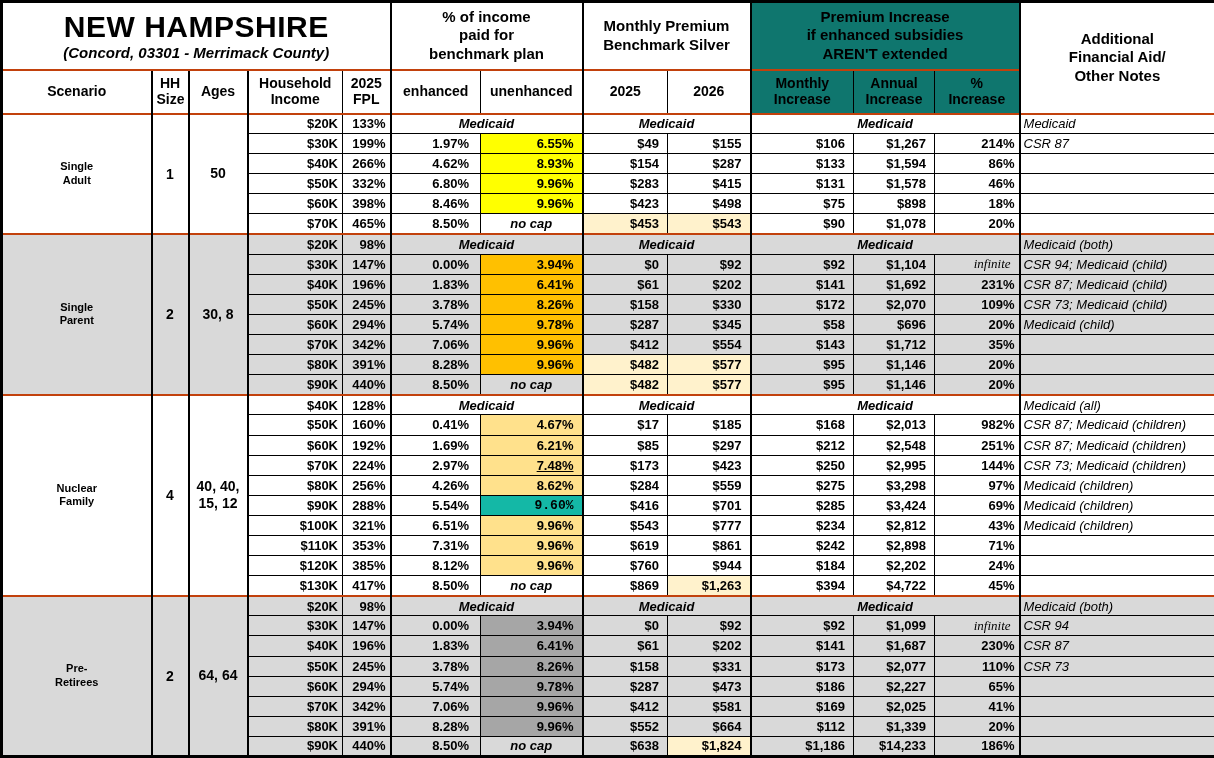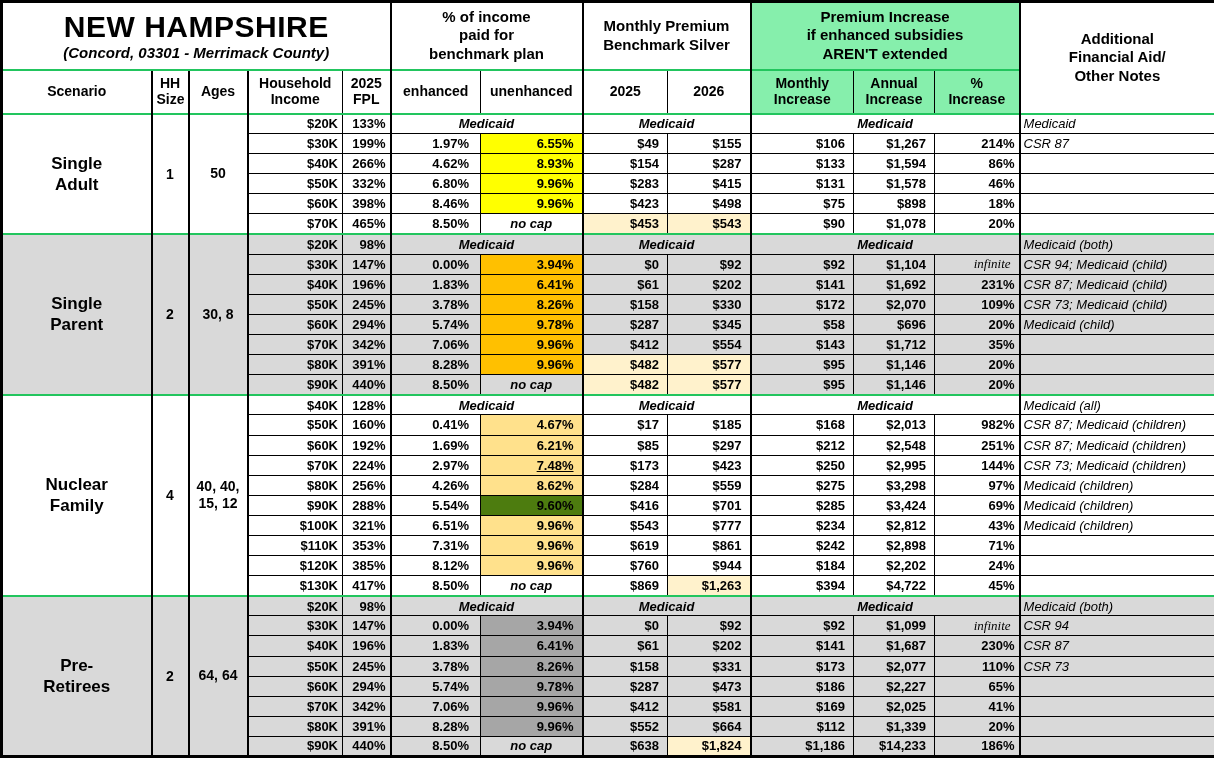--- a/index.html
+++ b/index.html
@@ -13,37 +13,37 @@
   }
   td, th {
     border:1px solid #000;
     padding:0 4px;
     overflow:hidden;
     white-space:nowrap;
     color:#000;
     box-sizing:border-box;
   }
   .bl2 { border-left:2px solid #000; }
-  .bt2 { border-top:2px solid #22c55e; }
+  .bt2 { border-top:2px solid #c2410c; }
   
   .titlecell { text-align:center; vertical-align:middle; }
   .title { font-size:30px; font-weight:bold; letter-spacing:0.5px; display:block; line-height:1.05; }
   .subtitle { font-size:15px; font-style:italic; display:block; margin-top:2px; }
   .ghead { font-weight:bold; font-size:15px; text-align:center; vertical-align:middle; white-space:pre-line; line-height:1.25; }
   .colhead { font-weight:bold; font-size:14px; text-align:center; vertical-align:middle; white-space:pre-line; line-height:1.1; }
-  .orange { background:#86efac; }
+  .orange { background:#0f766e; }
   
   .num { text-align:right; font-weight:bold; font-size:13px; }
   .enh { padding-right:11px; }
   .pr8 { padding-right:8px; }
   .note { text-align:left; font-style:italic; font-weight:normal; font-size:13px; padding-left:3px; }
   .medicaid { text-align:center; font-weight:bold; font-style:italic; font-size:13px; }
   .nocap { text-align:center; font-weight:bold; font-style:italic; font-size:13px; }
   .infinite { font-style:italic; font-weight:normal;font-family:Liberation Serif, serif; }
-  .scenario { font-weight:bold; font-size:17px; text-align:center; vertical-align:middle; white-space:pre-line; line-height:1.25; }
+  .scenario { font-weight:bold; font-size:11px; text-align:center; vertical-align:middle; white-space:pre-line; line-height:1.25; }
   .center { text-align:center; font-weight:bold; font-size:14px; vertical-align:middle; }
   .ages { white-space:pre-line; line-height:1.2; }
 </style>
 </head>
 <body>
 
 <table>
   <colgroup>
     <col style="width:150px">
       <col style="width:37px">
@@ -325,21 +325,21 @@
         <td class="num pr8">$559</td>
         <td class="num pr8 bl2">$275</td>
         <td class="num pr8">$3,298</td>
         <td class="num">97%</td>
         <td class="note bl2">Medicaid (children)</td>
       </tr>
       <tr style="background: rgb(255, 255, 255); height: 20px;">
         <td class="num bl2">$90K</td>
         <td class="num">288%</td>
         <td class="num enh bl2">5.54%</td>
-        <td class="num pr8" style="background: #4d7c0f;">9.60%</td>
+        <td class="num pr8" style="background: #14b8a6; font-family: Liberation Mono, monospace;">9.60%</td>
         <td class="num pr8 bl2">$416</td>
         <td class="num pr8">$701</td>
         <td class="num pr8 bl2">$285</td>
         <td class="num pr8">$3,424</td>
         <td class="num">69%</td>
         <td class="note bl2">Medicaid (children)</td>
       </tr>
       <tr style="background: rgb(255, 255, 255); height: 20px;">
         <td class="num bl2">$100K</td>
         <td class="num">321%</td>

